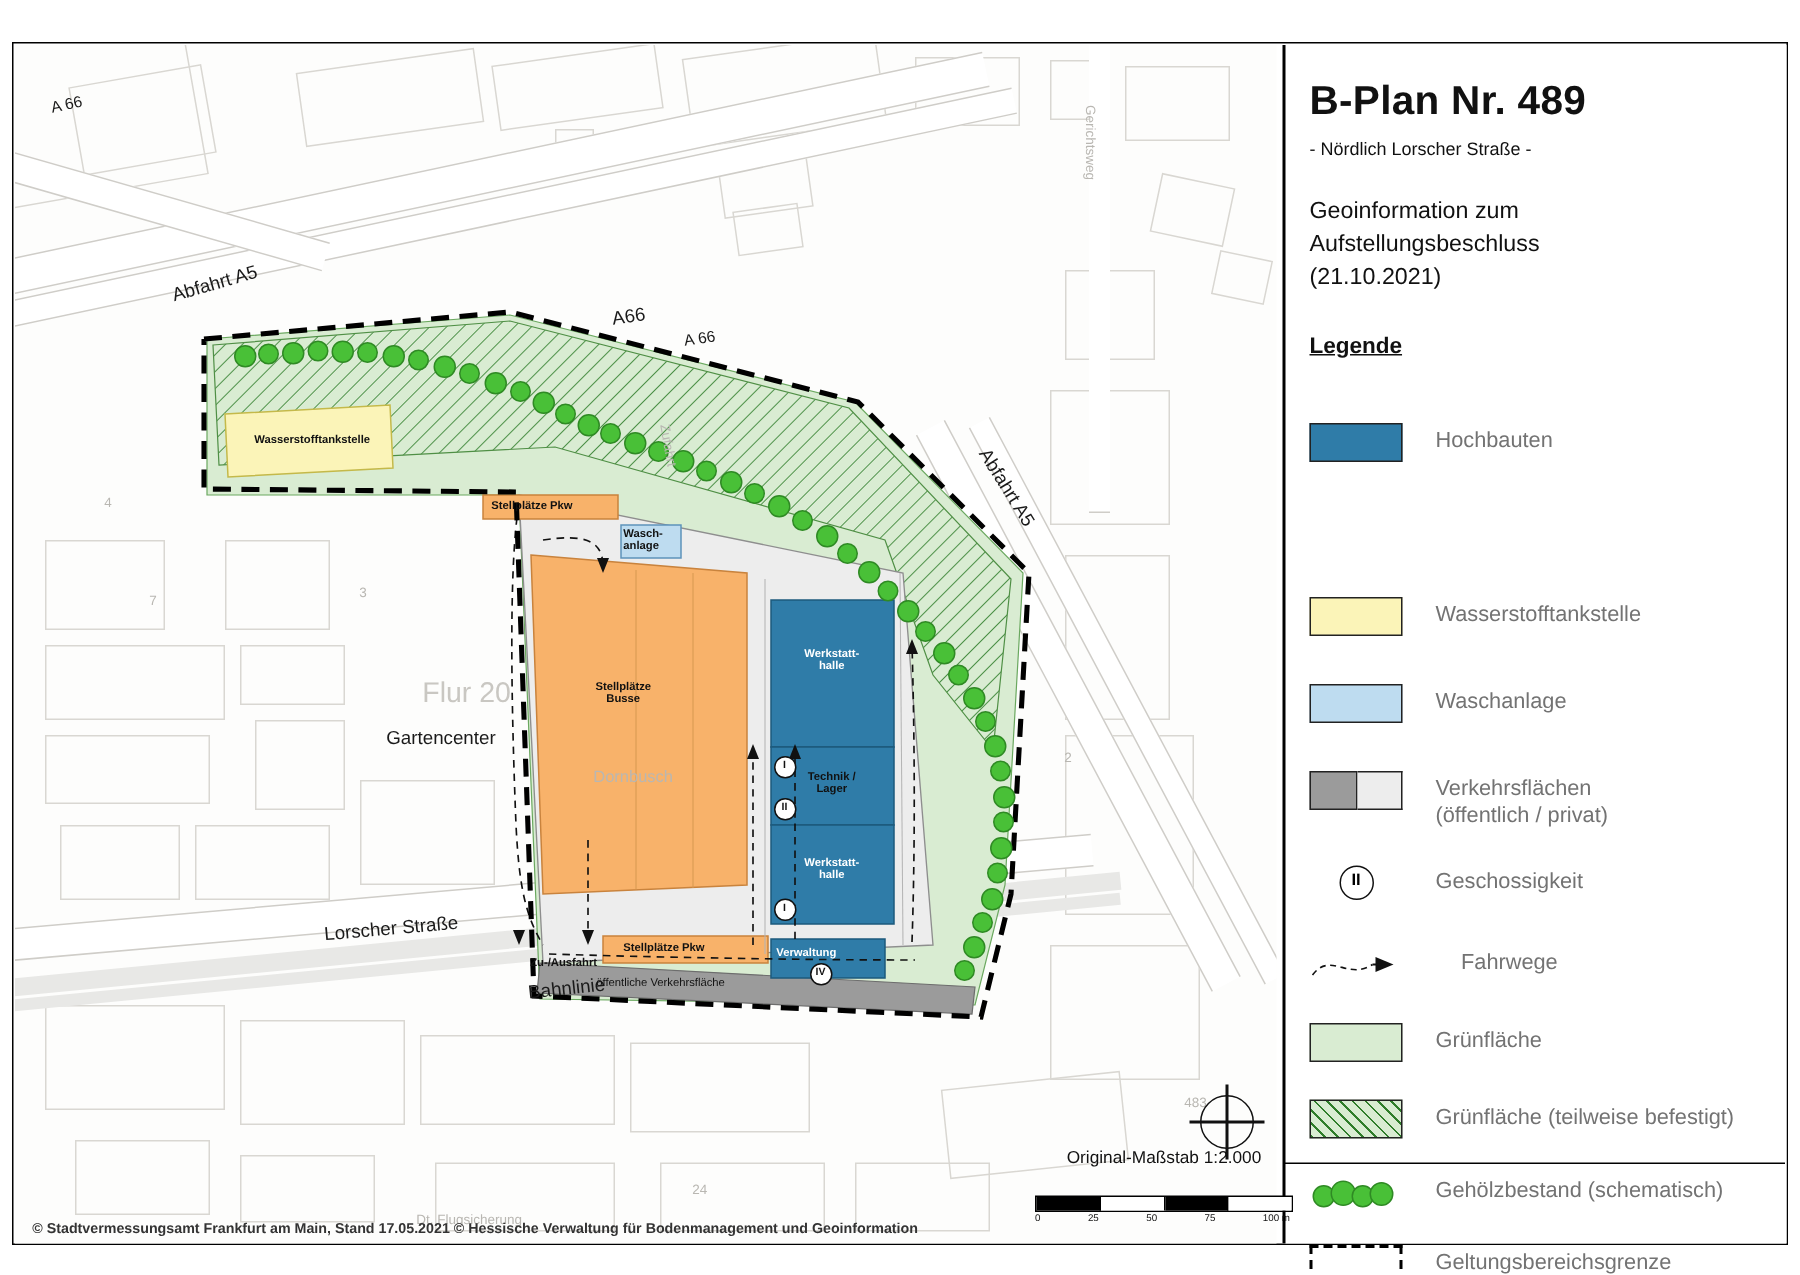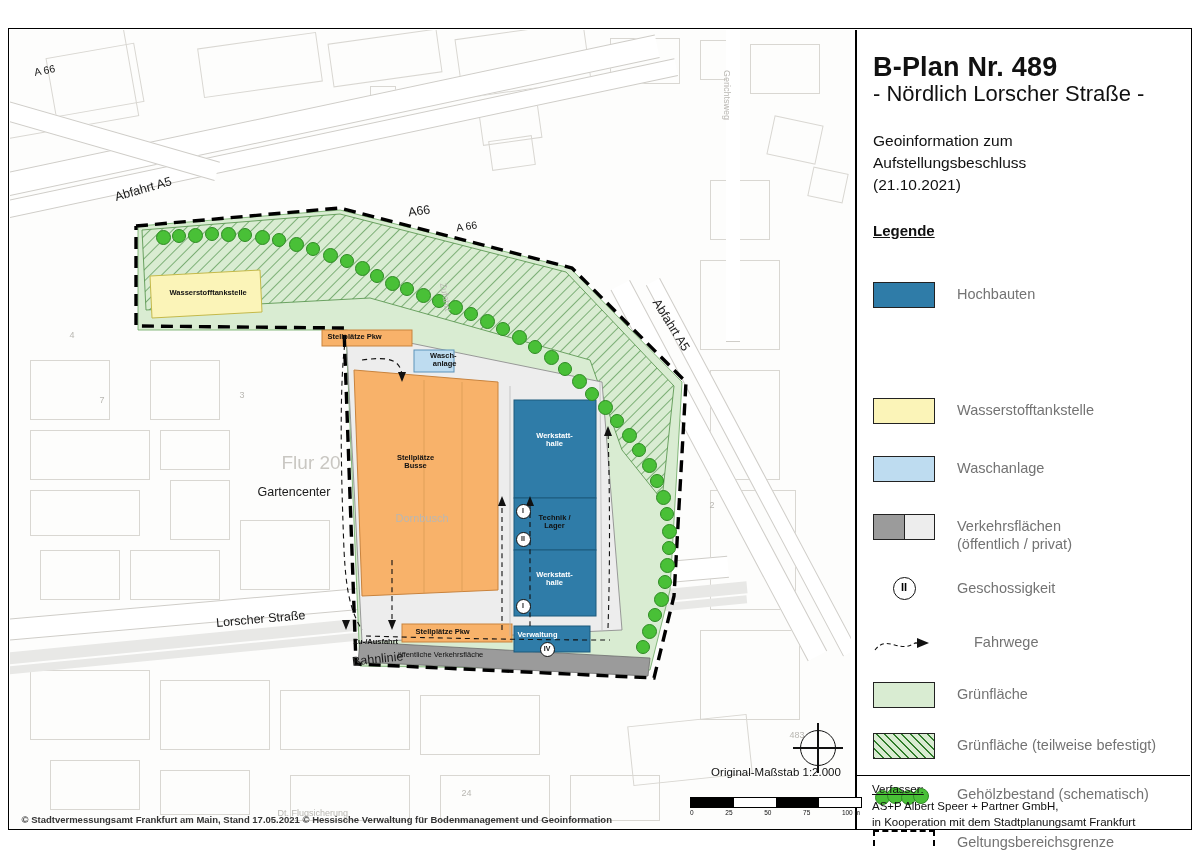--- a/index.html
+++ b/index.html
@@ -19,21 +19,21 @@
   .streetname.sm{font-size:10.5px;}
   .lbl{position:absolute;font-size:7.5px;font-weight:bold;color:#111;text-align:center;line-height:1.15;white-space:nowrap;}
   .lbl.wrap{white-space:normal;}
   .geschoss{position:absolute;width:13px;height:13px;border:1.1px solid #111;border-radius:50%;background:#fff;font-size:7px;line-height:12px;text-align:center;font-weight:bold;color:#111;}
   .tree{position:absolute;border-radius:50%;background:#49c037;border:0.7px solid #2f8a24;}
   .credit{position:absolute;left:12px;bottom:4px;font-size:9.5px;color:#333;white-space:nowrap;font-weight:bold;}
   
   .legend{position:absolute;left:855px;top:29.5px;width:336px;height:799px;background:#fff;}
   .legend .vline{position:absolute;left:0;top:0;width:1.5px;height:799px;background:#000;}
   .ltitle{position:absolute;left:18px;top:22px;font-size:27px;font-weight:bold;color:#111;letter-spacing:0.2px;}
-  .lsub{position:absolute;left:18px;top:51px;font-size:22px;color:#111;}
+  .lsub{position:absolute;left:18px;top:62px;font-size:12px;color:#111;}
   .lsub2{position:absolute;left:18px;top:100px;font-size:15.5px;color:#111;line-height:1.45;}
   .lheading{position:absolute;left:18px;top:192px;font-size:15px;font-weight:bold;color:#111;text-decoration:underline;}
   .lrow{position:absolute;left:18px;display:flex;align-items:flex-start;}
   .swatch{width:62px;height:26px;border:1px solid #222;box-sizing:border-box;flex:0 0 auto;}
   .lrow .ltext{margin-left:22px;font-size:14.5px;color:#737373;line-height:1.3;padding-top:3px;}
   .sw-split{width:62px;height:26px;flex:0 0 auto;display:flex;}
   .sw-split > div{flex:1;border:1px solid #222;box-sizing:border-box;}
   .sw-split > div:last-child{border-left:none;}
   .gesch-sym{width:62px;height:26px;display:flex;align-items:center;justify-content:center;flex:0 0 auto;}
   .gesch-circle{width:21px;height:21px;border:1.6px solid #111;border-radius:50%;font-size:11px;line-height:19px;text-align:center;font-weight:bold;}
@@ -233,21 +233,21 @@
       <div class="streetname" style="left:104px;top:152px;transform:rotate(-16deg);">Abfahrt A5</div>
       <div class="streetname" style="left:398px;top:174px;transform:rotate(-8deg);">A66</div>
       <div class="streetname sm" style="left:446px;top:190px;transform:rotate(-8deg);">A 66</div>
       <div class="streetname" style="left:632px;top:288px;transform:rotate(58deg);">Abfahrt A5</div>
       <div class="streetname" style="left:206px;top:582px;transform:rotate(-5deg);">Lorscher Straße</div>
       <div class="streetname" style="left:342px;top:622px;transform:rotate(-6deg);">Bahnlinie</div>
       <div class="streetname" style="left:248px;top:455px;">Gartencenter</div>
 
       <div class="lbl" style="left:160px;top:259px;">Wasserstofftankstelle</div>
       <div class="lbl" style="left:318px;top:303px;">Stellplätze Pkw</div>
-      <div class="lbl wrap" style="left:406px;top:322px;width:41px;text-align:right;">Wasch-<br>anlage</div>
+      <div class="lbl wrap" style="left:406px;top:322px;width:41px;text-align:left;">Wasch-<br>anlage</div>
       <div class="lbl wrap" style="left:376px;top:424px;width:60px;text-align:center;">Stellplätze<br>Busse</div>
       <div class="lbl wrap" style="left:512px;top:402px;width:66px;text-align:center;color:#fff;">Werkstatt-<br>halle</div>
       <div class="lbl wrap" style="left:512px;top:484px;width:66px;text-align:center;">Technik /<br>Lager</div>
       <div class="lbl wrap" style="left:512px;top:541px;width:66px;text-align:center;color:#fff;">Werkstatt-<br>halle</div>
       <div class="lbl" style="left:508px;top:601px;color:#fff;">Verwaltung</div>
       <div class="lbl" style="left:406px;top:598px;">Stellplätze Pkw</div>
       <div class="lbl" style="left:344px;top:608px;">Zu-/Ausfahrt</div>
       <div class="lbl" style="left:388px;top:621px;font-weight:normal;">öffentliche Verkehrsfläche</div>
 
       <div class="geschoss" style="left:506px;top:474px;">I</div>
@@ -339,25 +339,20 @@
     <div class="lrow" style="top:800px;">
       <div class="gb-sym"></div>
       <div class="ltext">Geltungsbereichsgrenze</div>
     </div>
 
     <div style="position:absolute;left:0;top:747px;width:336px;height:0;"></div>
   </div>
 
   <div style="position:absolute;left:856px;top:775px;width:334px;height:1.3px;background:#000;"></div>
 
-  <div style="position:absolute;left:872px;top:781px;font-size:11.5px;line-height:1.45;color:#111;">
-    <div style="text-decoration:underline;">Verfasser:</div>
-    <div>AS+P Albert Speer + Partner GmbH,</div>
-    <div>in Kooperation mit dem Stadtplanungsamt Frankfurt</div>
-  </div>
 
   <div style="position:absolute;left:690px;top:766px;">
     <div class="sb-title">Original-Maßstab 1:2.000</div>
     <div class="sb-bar">
       <div style="background:#000;"></div>
       <div style="background:#fff;"></div>
       <div style="background:#000;"></div>
       <div style="background:#fff;"></div>
     </div>
     <div class="sb-ticks">

